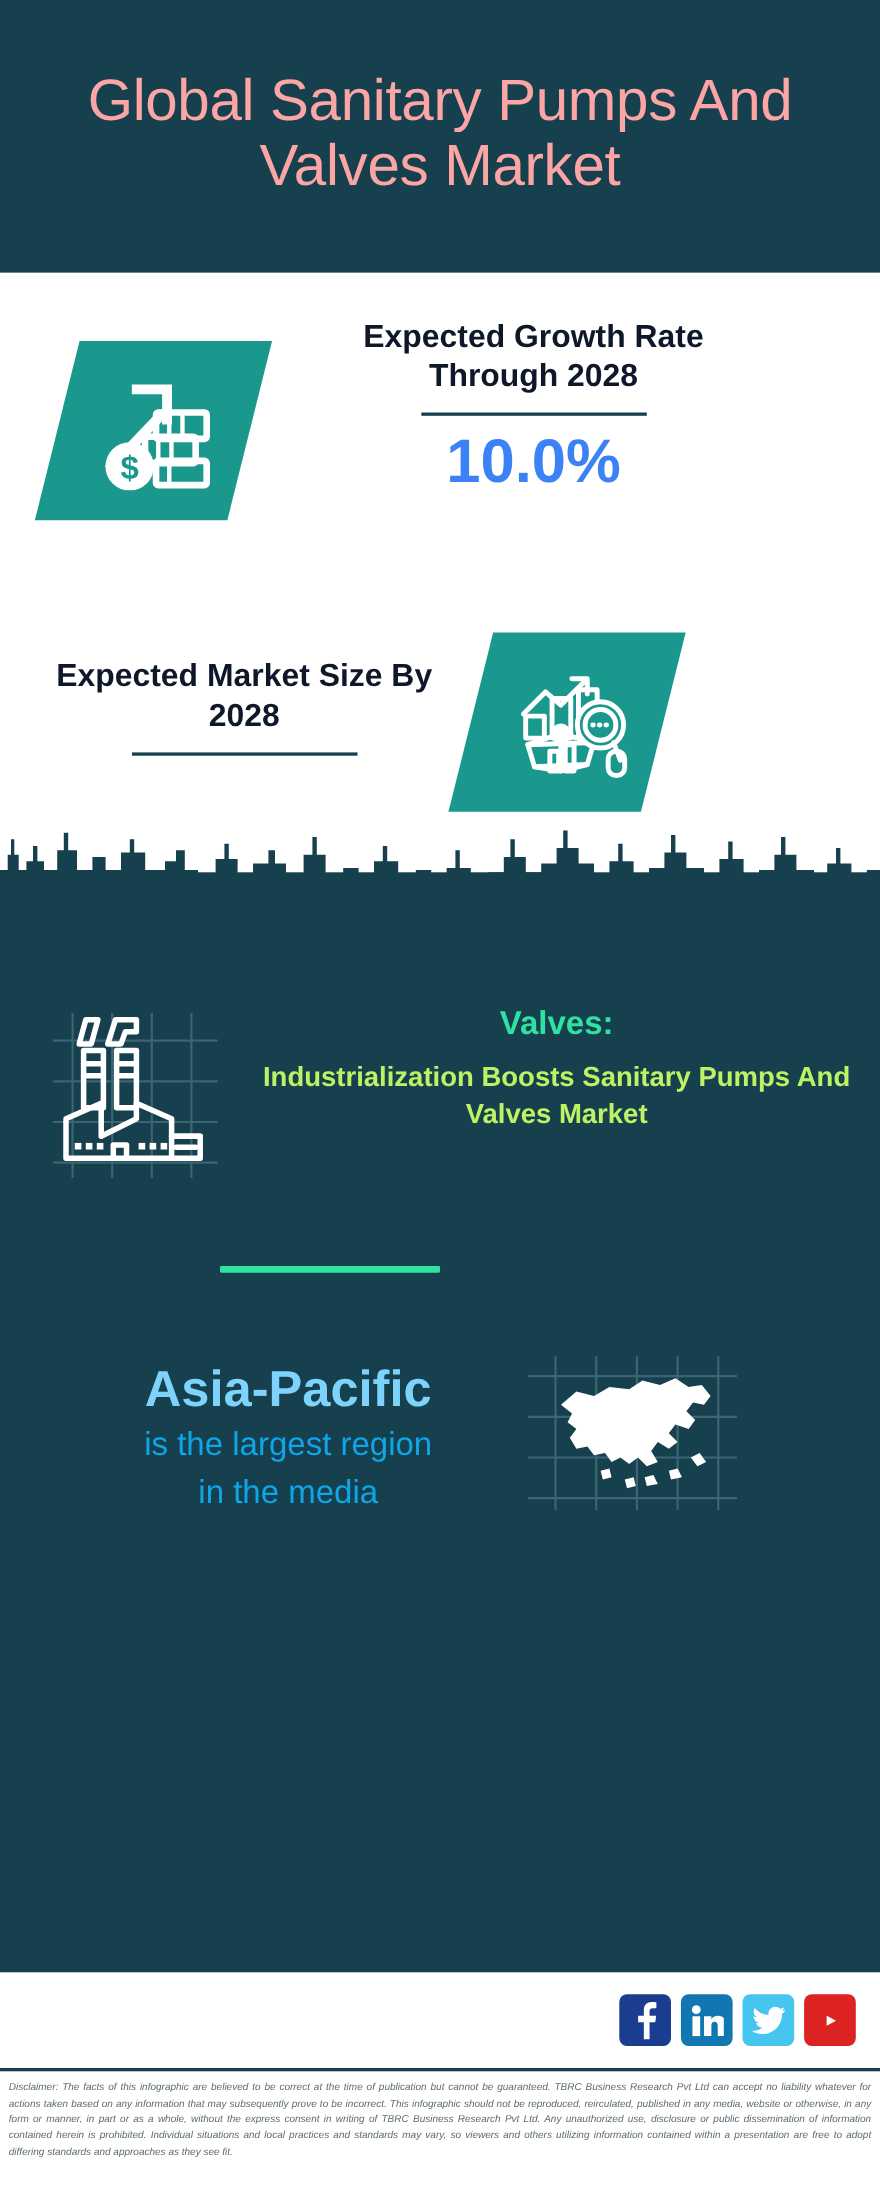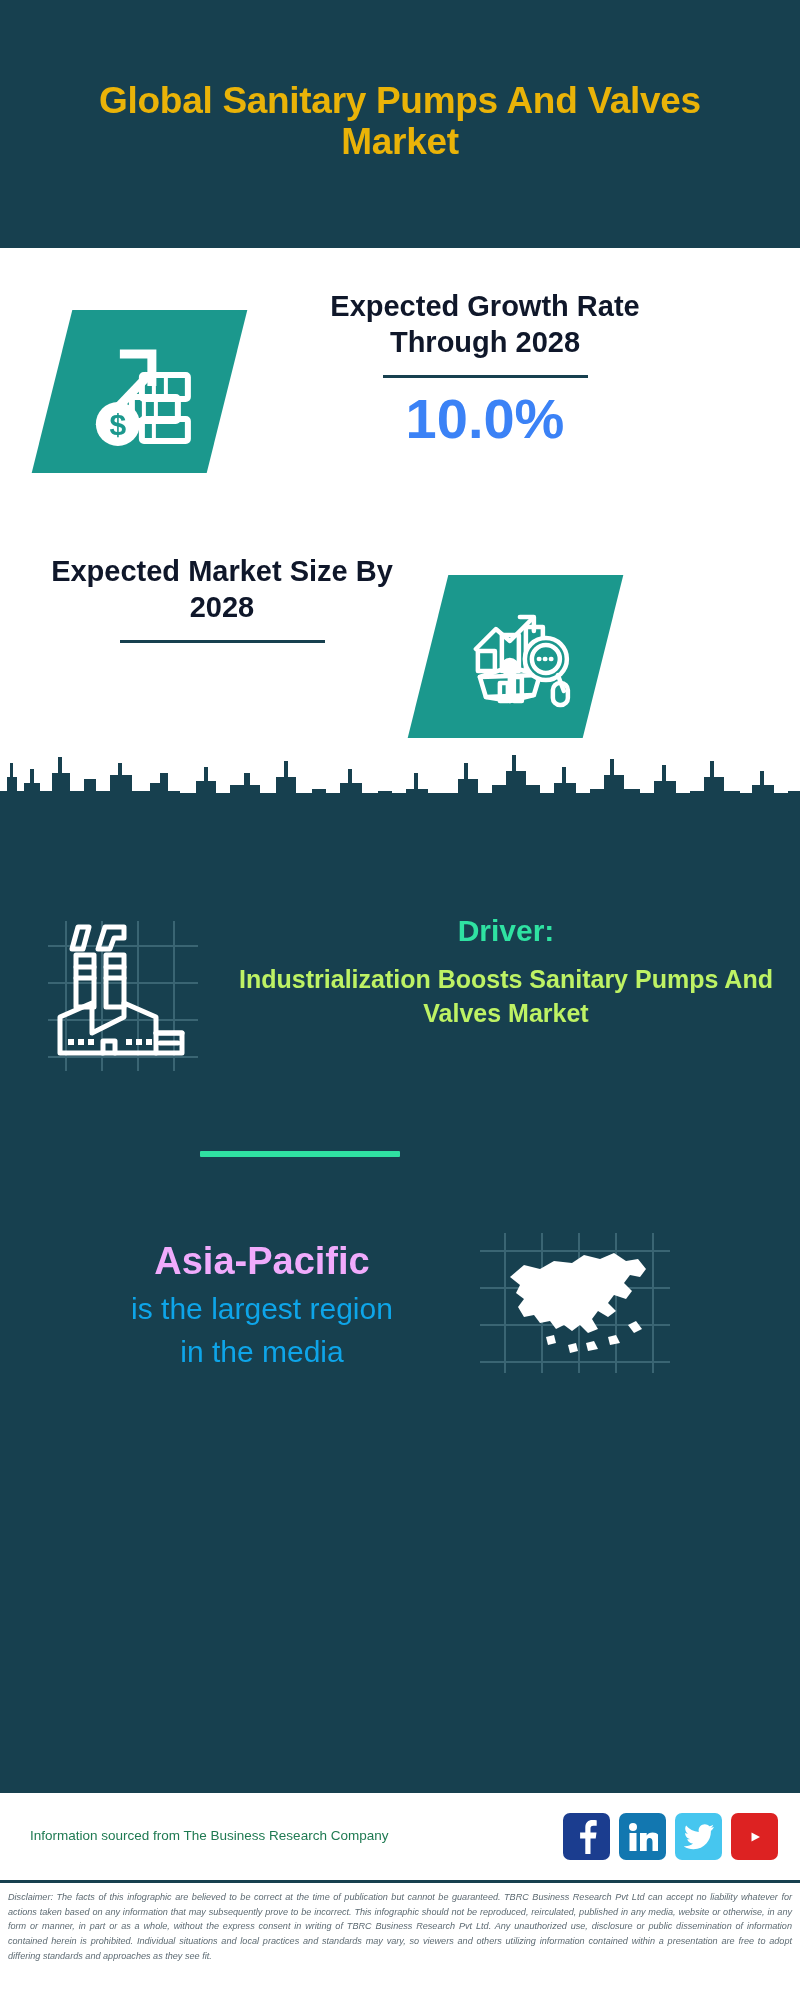--- a/index.html
+++ b/index.html
@@ -13,24 +13,24 @@
   .page { width:800px; height:2000px; position:relative; background:#fff; }
 
   
   .header {
     background:#17404f;
     height:248px;
     display:flex; align-items:center; justify-content:center;
     padding:10px 60px 16px 60px;
   }
   .header-title {
-    color:#eab308;
-    font-size:37px;
+    color:#fca5a5;
+    font-size:53px;
     line-height:1.12;
-    font-weight:bold;
+    font-weight:normal;
     text-align:center;
     letter-spacing:-0.3px;
   }
 
   
   .white-zone { background:#ffffff; position:relative; height:545px; }
 
   
   .para {
     background:#1b988d;
@@ -58,21 +58,21 @@
     line-height:1.1;
   }
 
   
   .row1 { position:absolute; left:0; top:40px; width:800px; display:flex; align-items:flex-start; }
   .row1 .para { margin-left:52px; margin-top:22px; }
   .row1 .stat-text { margin-left:58px; width:400px; }
 
   
   .row2 { position:absolute; left:0; top:305px; width:800px; display:flex; align-items:flex-start; }
-  .row2 .stat-text { margin-left:32px; width:380px; }
+  .row2 .stat-text { margin-left:32px; width:380px;margin-top:44px; }
   .row2 .para { margin-left:16px; margin-top:22px; }
 
   
   .dark-zone {
     background:#17404f;
     position:relative;
     height:1000px;
   }
   .skyline { position:absolute; top:-60px; left:0; width:800px; height:90px; }
 
@@ -94,21 +94,21 @@
     position:absolute; top:358px; left:200px;
     width:200px; height:6px; background:#2fe2a2; border-radius:1px;
   }
 
   .region-block {
     position:absolute; top:440px; left:0; width:800px;
     display:flex; align-items:center;
   }
   .region-text { margin-left:62px; width:400px; text-align:center; }
   .region-name {
-    color:#f0abfc; font-weight:bold; font-size:38px; line-height:1.2;
+    color:#7dd3fc; font-weight:bold; font-size:46px; line-height:1.2;
   }
   .region-sub {
     color:#0ea5e9; font-size:30px; line-height:1.3; margin-top:4px;
   }
   .region-map-wrap { margin-left:18px; width:200px; }
 
   
   .footer {
     background:#ffffff;
     height:90px;
@@ -255,21 +255,21 @@
             <rect x="20" y="118" width="6" height="6"></rect>
             <rect x="30" y="118" width="6" height="6"></rect>
             <rect x="40" y="118" width="6" height="6"></rect>
             <rect x="78" y="118" width="6" height="6"></rect>
             <rect x="88" y="118" width="6" height="6"></rect>
             <rect x="98" y="118" width="6" height="6"></rect>
           </g>
         </svg>
       </div>
       <div class="driver-text">
-        <div class="driver-head">Driver:</div>
+        <div class="driver-head">Valves:</div>
         <div class="driver-body">Industrialization Boosts Sanitary Pumps And Valves Market</div>
       </div>
     </div>
 
     <div class="mint-rule"></div>
 
     <div class="region-block">
       <div class="region-text">
         <div class="region-name">Asia-Pacific</div>
         <div class="region-sub">is the largest region</div>
@@ -294,21 +294,20 @@
           <path fill="#ffffff" d="M106 110 L114 108 L118 116 L108 118 Z"></path>
           <path fill="#ffffff" d="M88 112 L96 110 L98 118 L90 120 Z"></path>
           <path fill="#ffffff" d="M66 104 L74 102 L76 110 L68 112 Z"></path>
         </svg>
       </div>
     </div>
   </div>
 
   <div class="footer">
     <div class="src-text">
-      <div class="src-line">Information sourced from The Business Research Company</div>
     </div>
     <div class="socials">
       <div class="social s-fb">
         <svg width="22" height="34" viewBox="0 0 22 34">
             <path fill="#fff" d="M14.5 34V18.5h5.2l0.8-6h-6V8.6c0-1.7 0.5-2.9 3-2.9h3.2V0.3C20.1 0.2 18.4 0 16.4 0 12.2 0 9.3 2.6 9.3 7.3v5.2H4.1v6h5.2V34z"></path>
           </svg>
       </div>
       <div class="social s-li">
         <svg width="30" height="30" viewBox="0 0 30 30">
             <circle cx="5" cy="5" r="4" fill="#fff"></circle>

